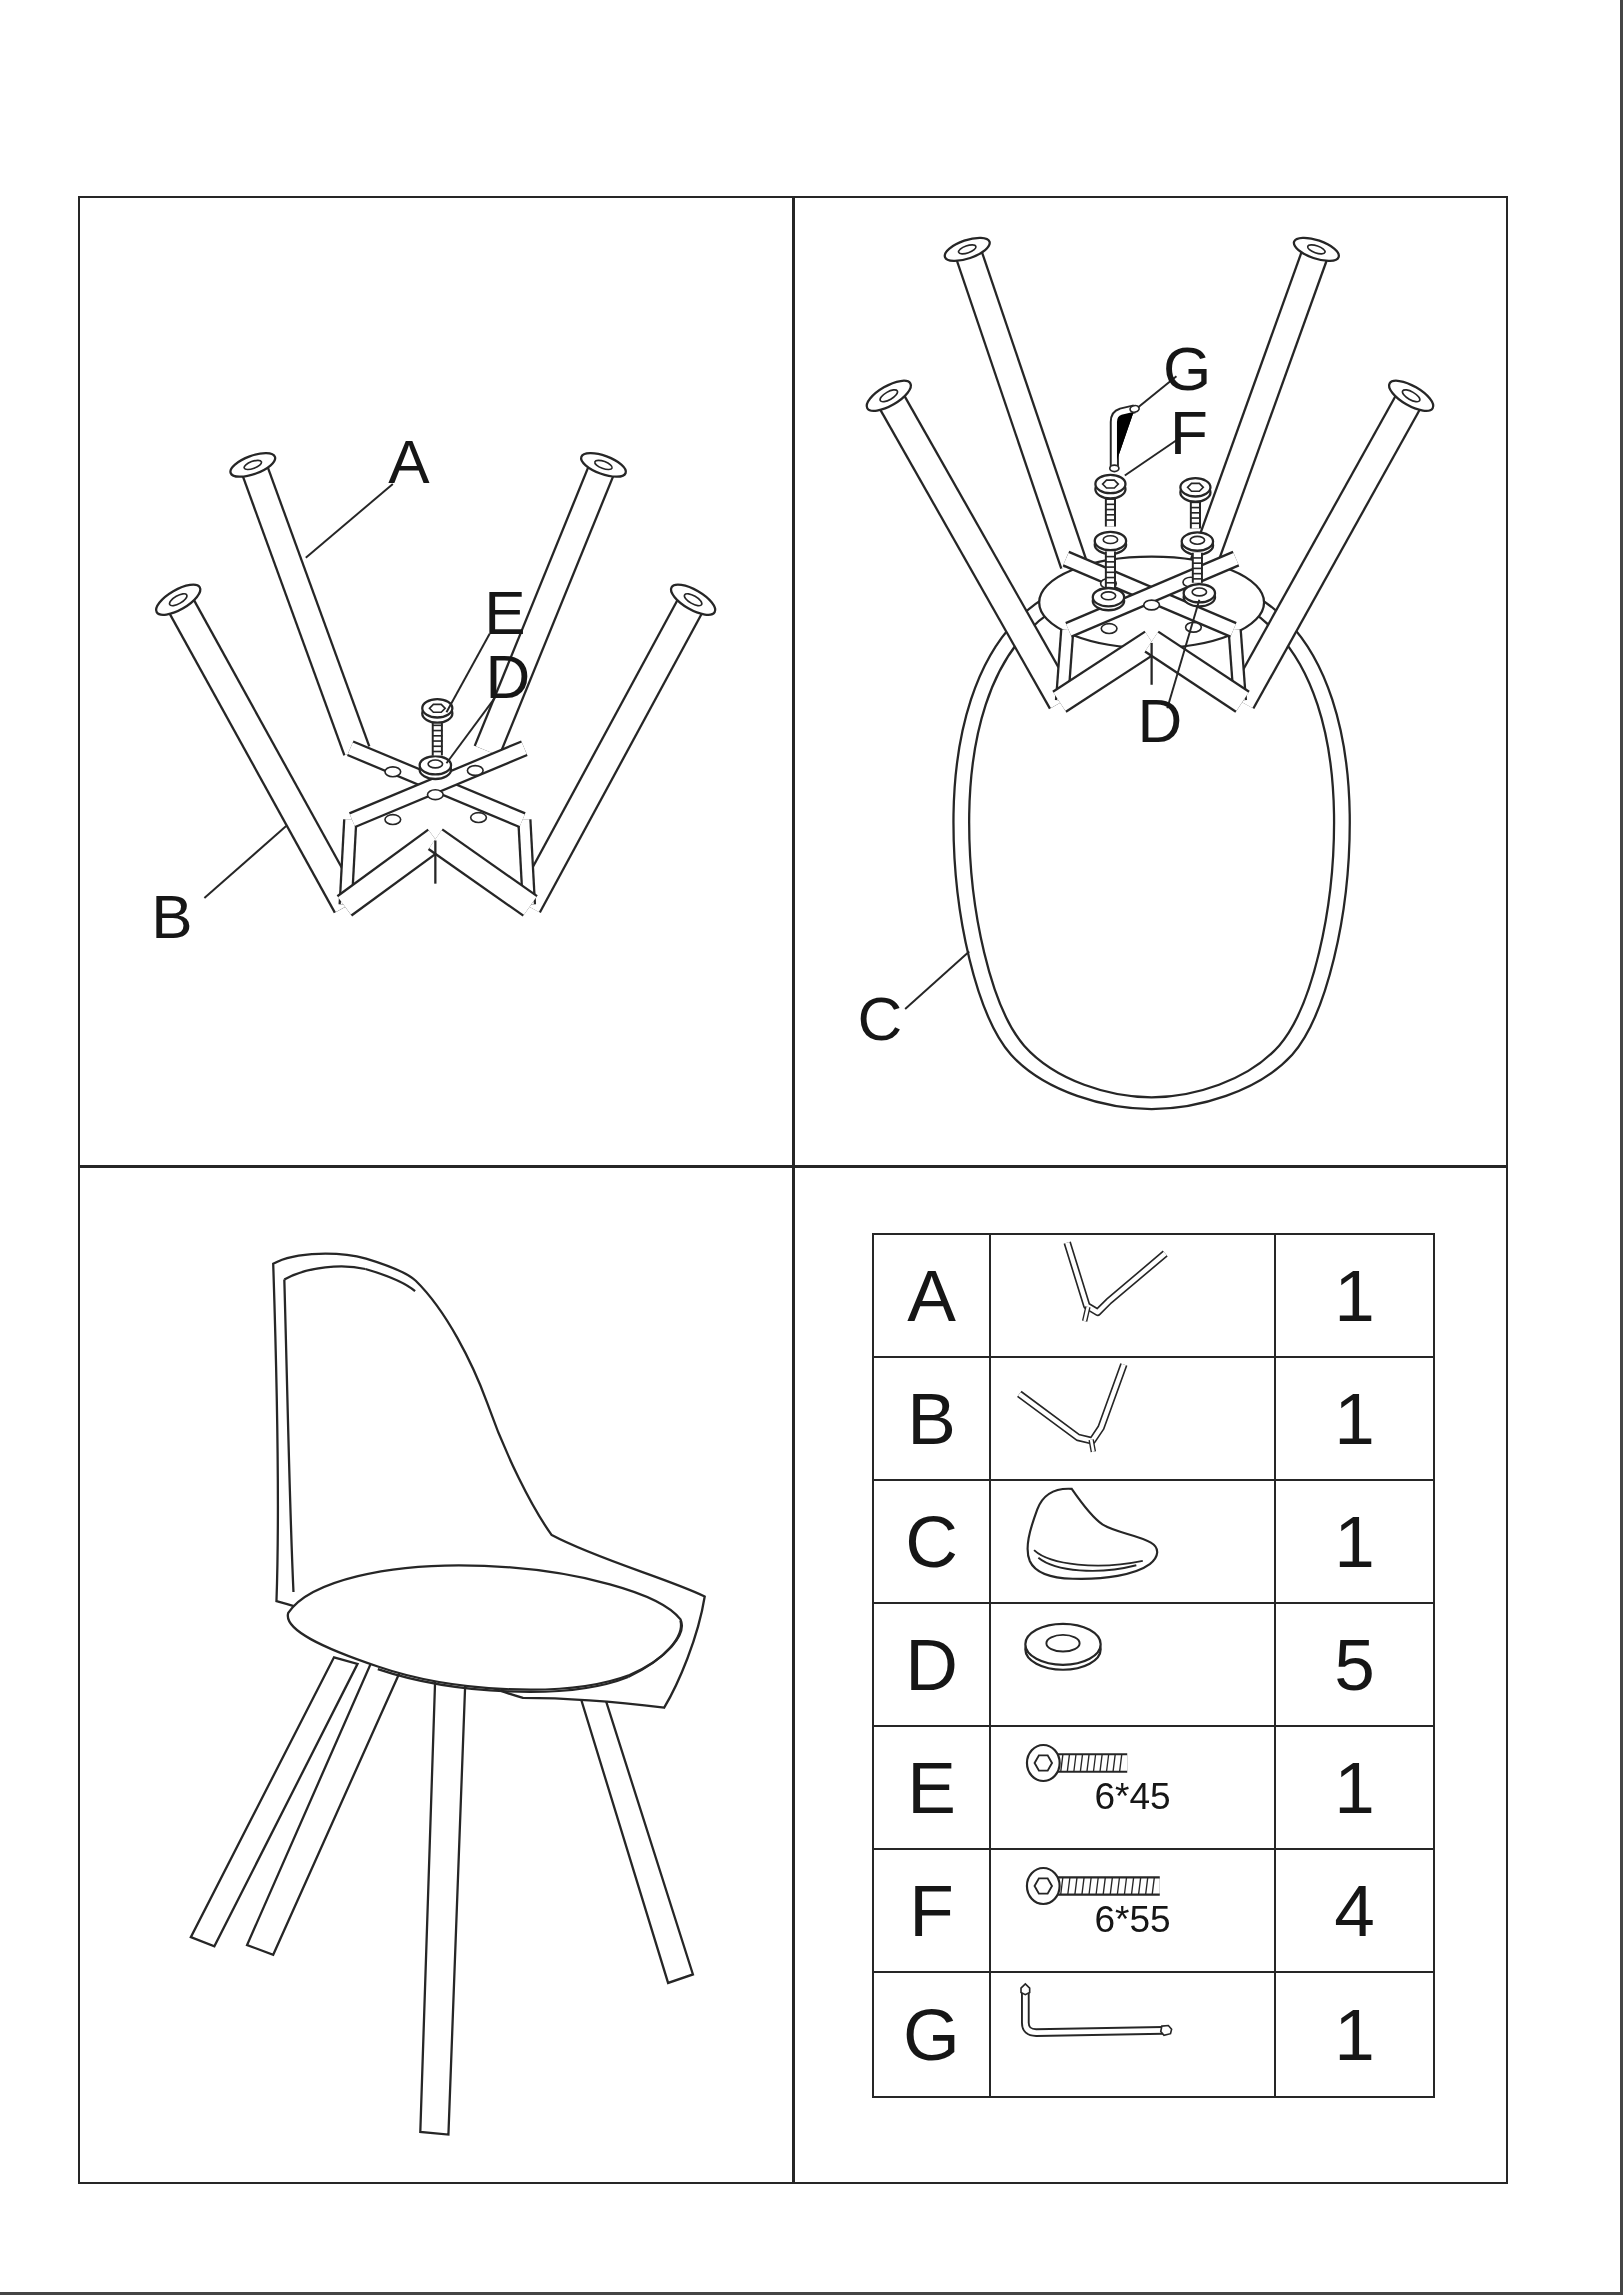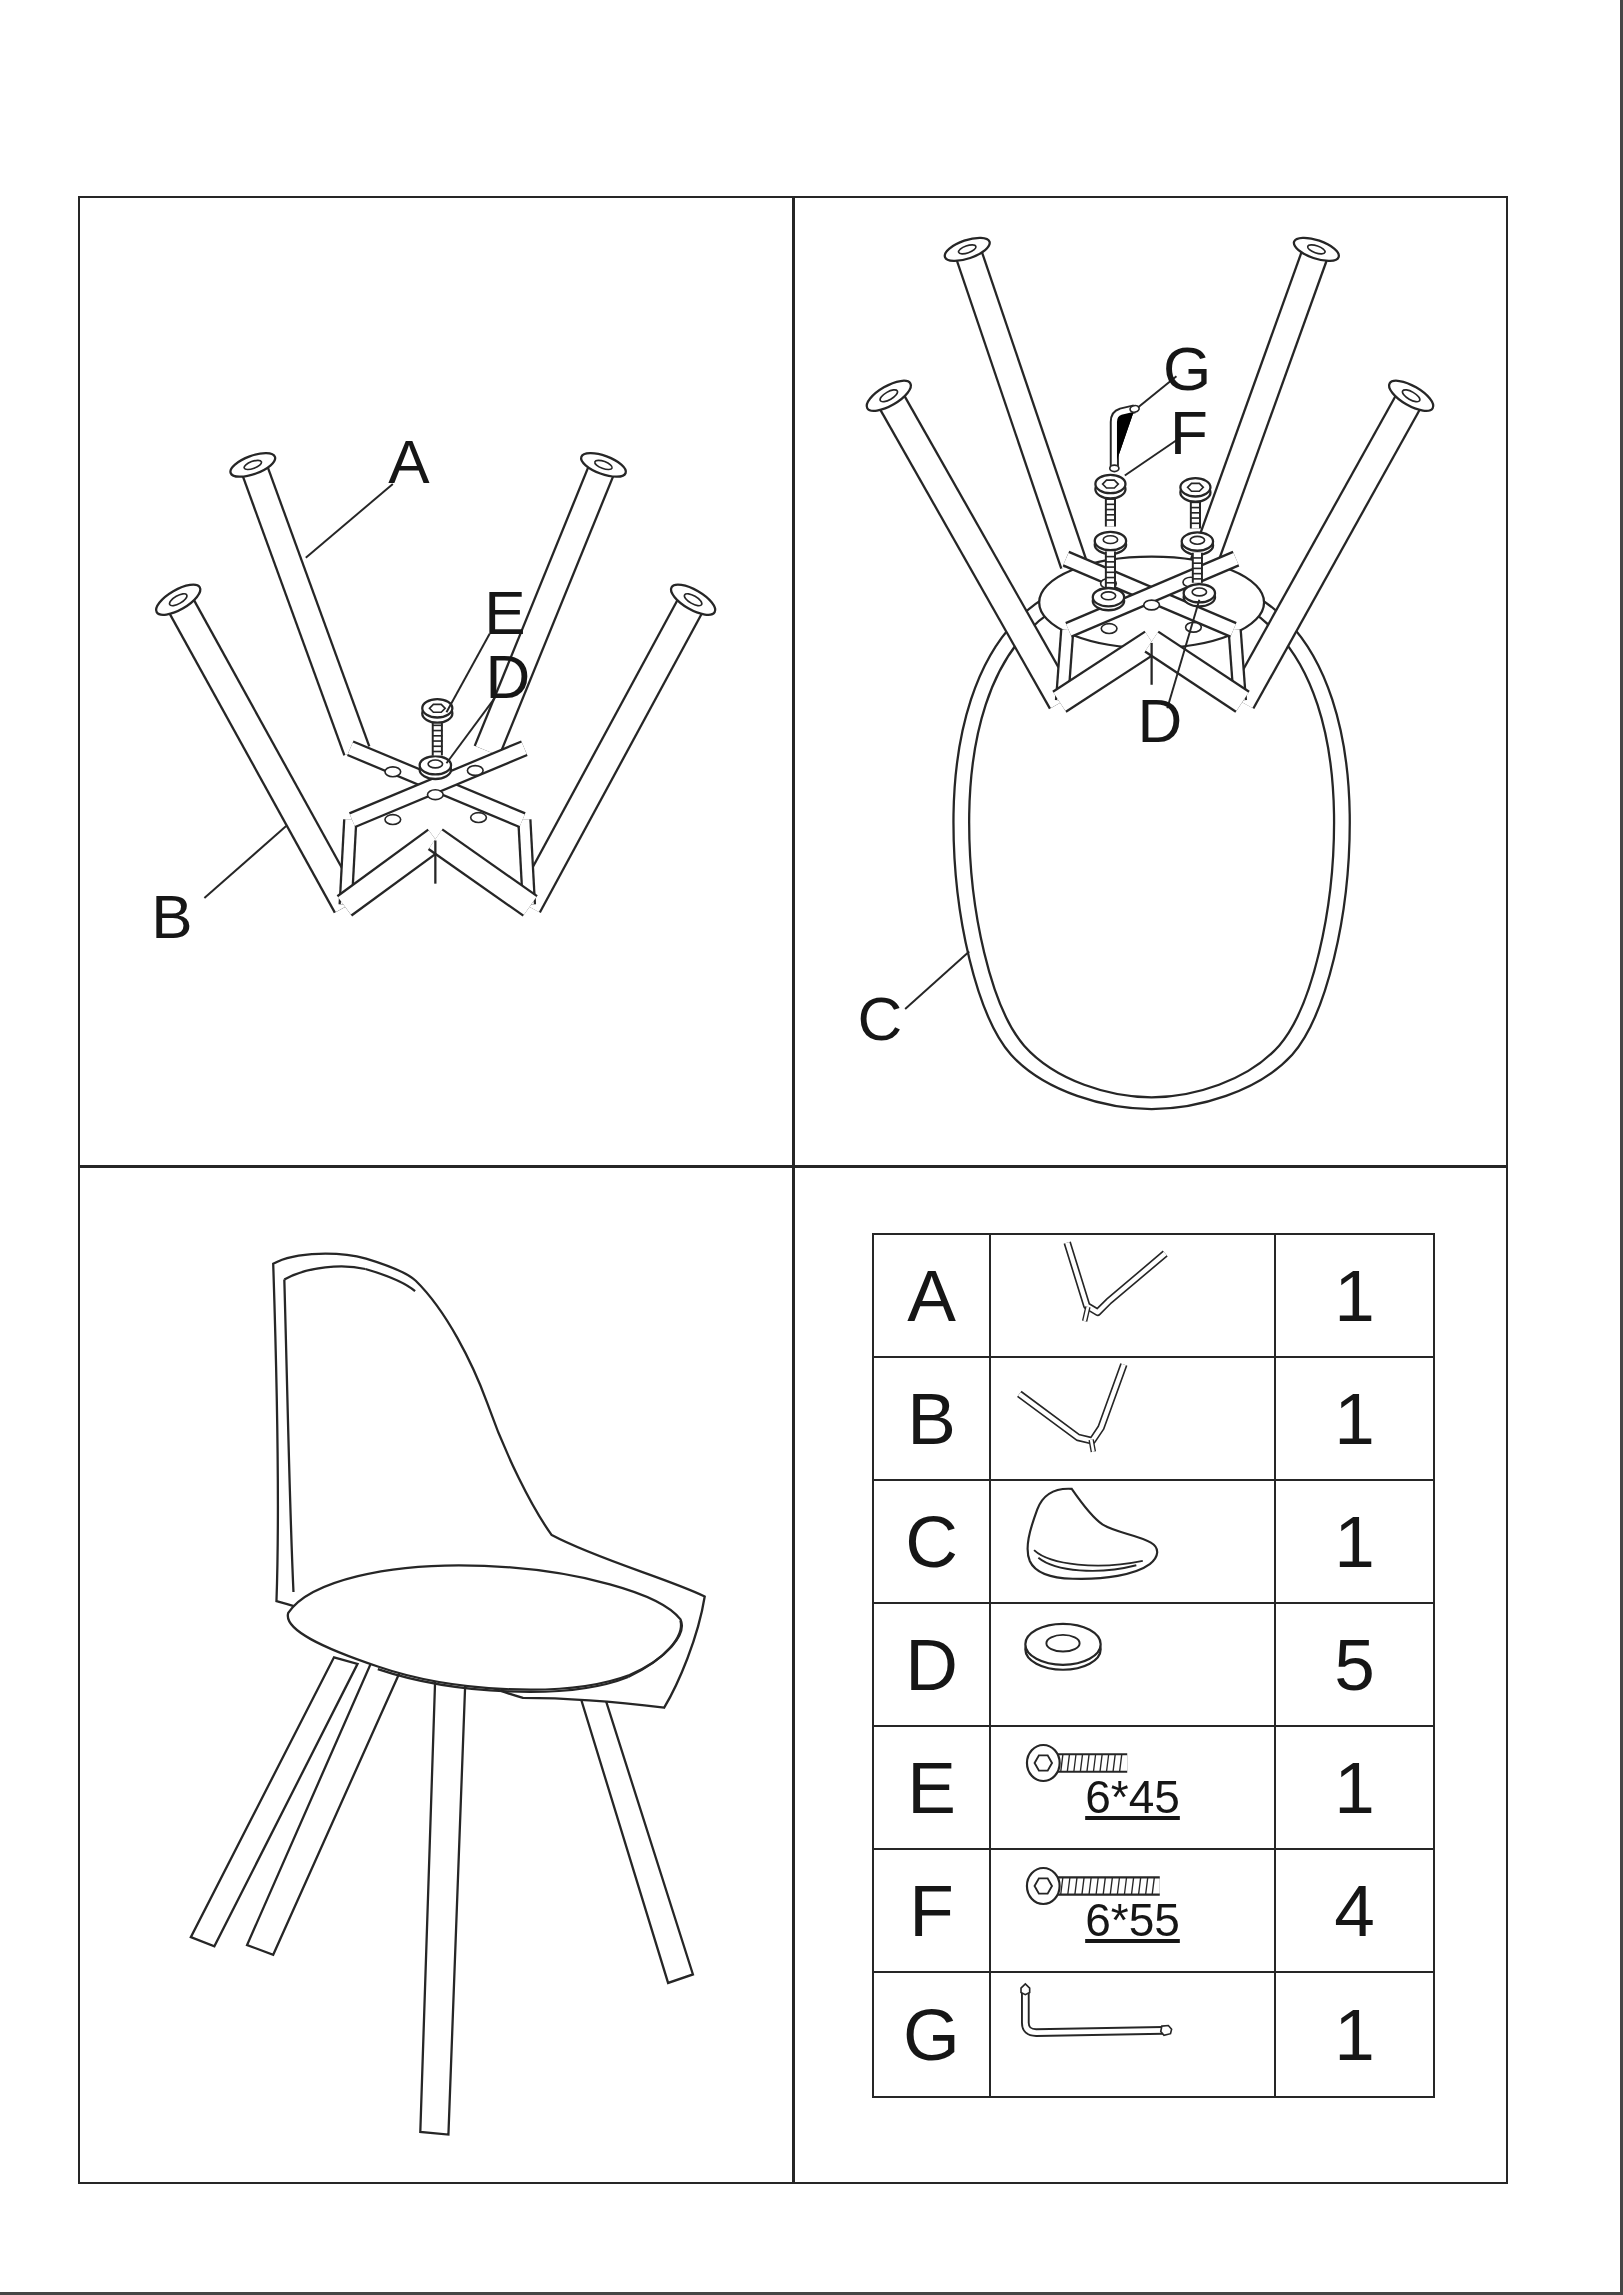--- a/index.html
+++ b/index.html
@@ -23,21 +23,21 @@
   .ptable{position:absolute;left:78px;top:66px;width:563px;height:865px;
           border:2.6px solid #262626;box-sizing:border-box;background:#fff;
           display:grid;grid-template-columns:117px 285px 1fr;grid-auto-rows:123px;z-index:3;}
   .cell{border-right:2.6px solid #262626;border-bottom:2.6px solid #262626;box-sizing:border-box;
         display:flex;align-items:center;justify-content:center;position:relative;}
   .cell.last-col{border-right:none;}
   .cell.last-row{border-bottom:none;}
   .cell-letter{font-size:73px;color:#161616;}
   .cell-qty{font-size:73px;color:#161616;}
   .icon-wrap{display:flex;flex-direction:column;align-items:center;justify-content:center;}
-  .size-label{font-size:46px;color:#161616;line-height:1;margin-top:18px;text-decoration:underline;}
+  .size-label{font-size:37px;color:#161616;line-height:1;margin-top:18px;}
   .edge-right{position:absolute;right:0;top:0;width:2.6px;height:100%;background:#454545;}
   .edge-bottom{position:absolute;left:0;bottom:0;width:100%;height:2.6px;background:#454545;}
 </style>
 </head>
 <body>
 
 <div class="page">
   <div class="frame">
     <div class="divider-v"></div>
     <div class="divider-h"></div>

